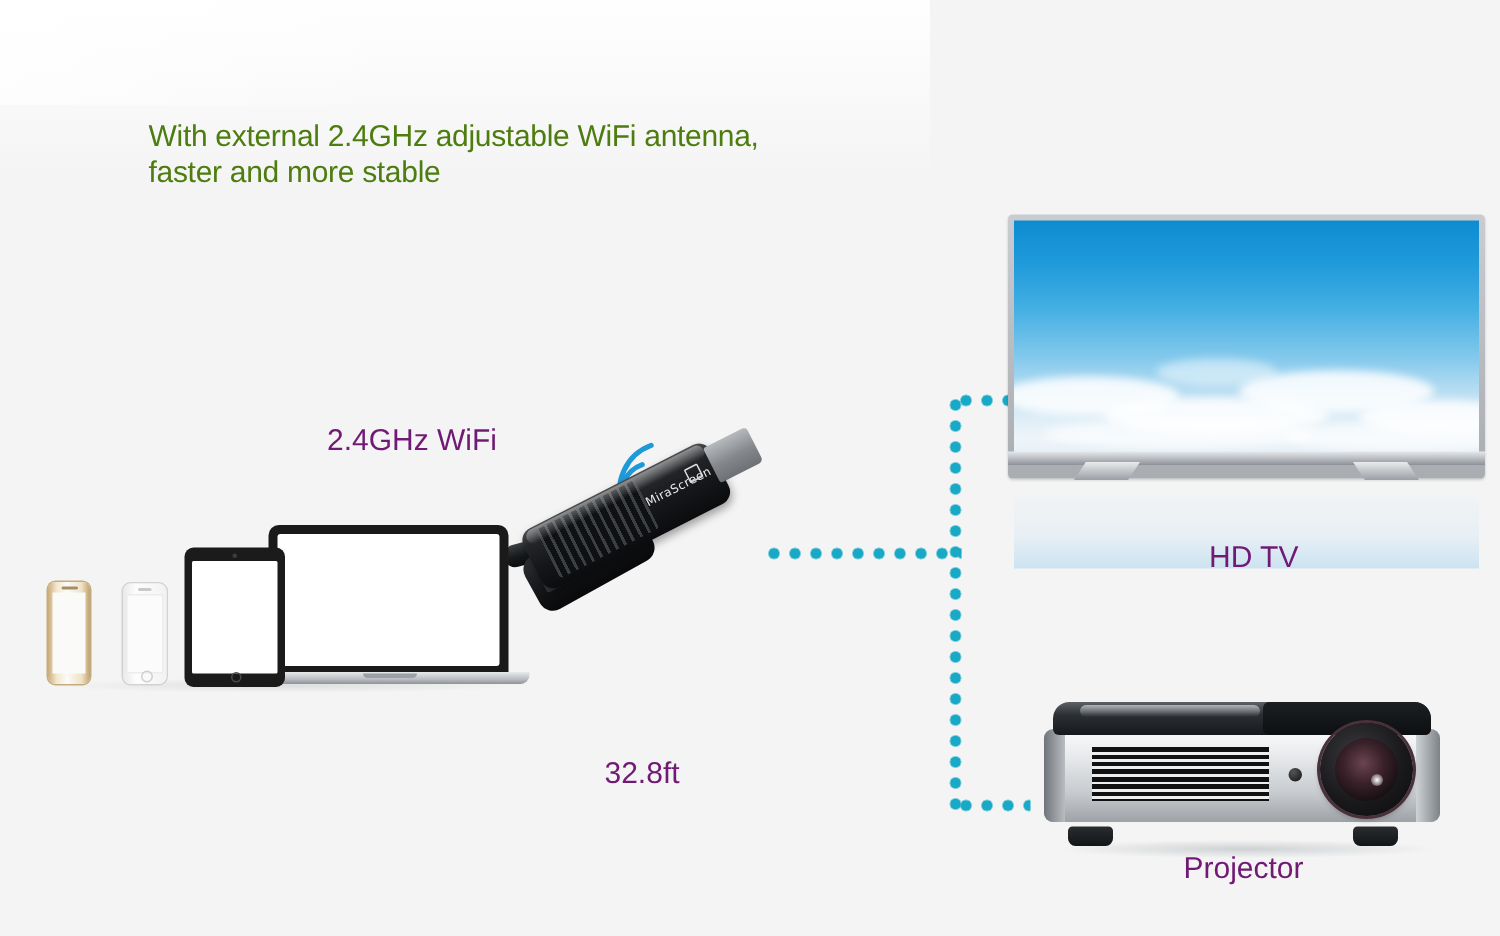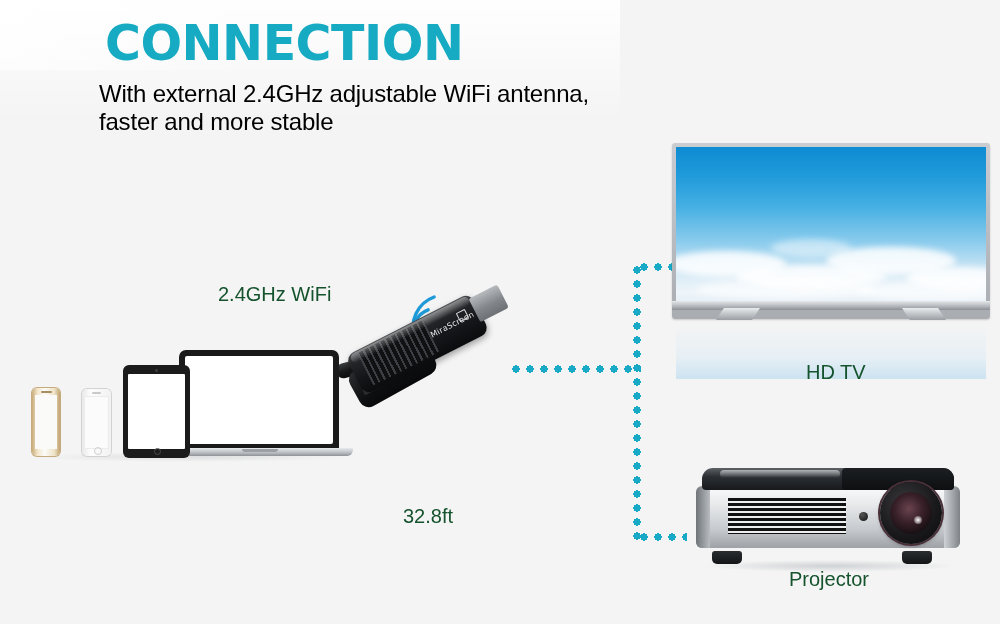--- a/index.html
+++ b/index.html
@@ -46,33 +46,33 @@
     font-weight: bold;
     letter-spacing: -0.5px;
     color: #16abc2;
     font-family: "DejaVu Sans", "Liberation Sans", sans-serif;
     line-height: 1.05;
   }
   .subtitle {
     position: absolute;
     left: 99px;
     top: 80px;
-    font-size: 24px;
-    color: #000000;
+    font-size: 20px;
+    color: #4d7c0f;
     line-height: 1.18;
     font-family: "Liberation Sans", "DejaVu Sans", sans-serif;
     letter-spacing: -0.2px;
     white-space: pre-line;
   }
 
   
   .caption {
     position: absolute;
     font-size: 20px;
-    color: #14532d;
+    color: #701a75;
     font-family: "Liberation Sans", "DejaVu Sans", sans-serif;
     white-space: nowrap;
   }
   .cap-wifi  { left: 218px; top: 283px; }
   .cap-dist  { left: 403px; top: 505px; }
   .cap-tv    { left: 806px; top: 361px; }
   .cap-proj  { left: 789px; top: 568px; }
 
   
   .dots-h, .dots-v { position: absolute; }
@@ -496,21 +496,20 @@
   }
 </style>
 </head>
 <body>
 
 <div id="stage">
 
   <div class="top-sheen"></div>
   <div class="corner-sheen"></div>
 
-  <div class="title">CONNECTION</div>
   <div class="subtitle">With external 2.4GHz adjustable WiFi antenna,
 faster and more stable</div>
 
   <div class="dots-h line-feed"></div>
   <div class="dots-v line-trunk"></div>
   <div class="dots-h line-tv"></div>
   <div class="dots-h line-proj"></div>
 
   <div class="tv">
     <div class="tv-frame"></div>

